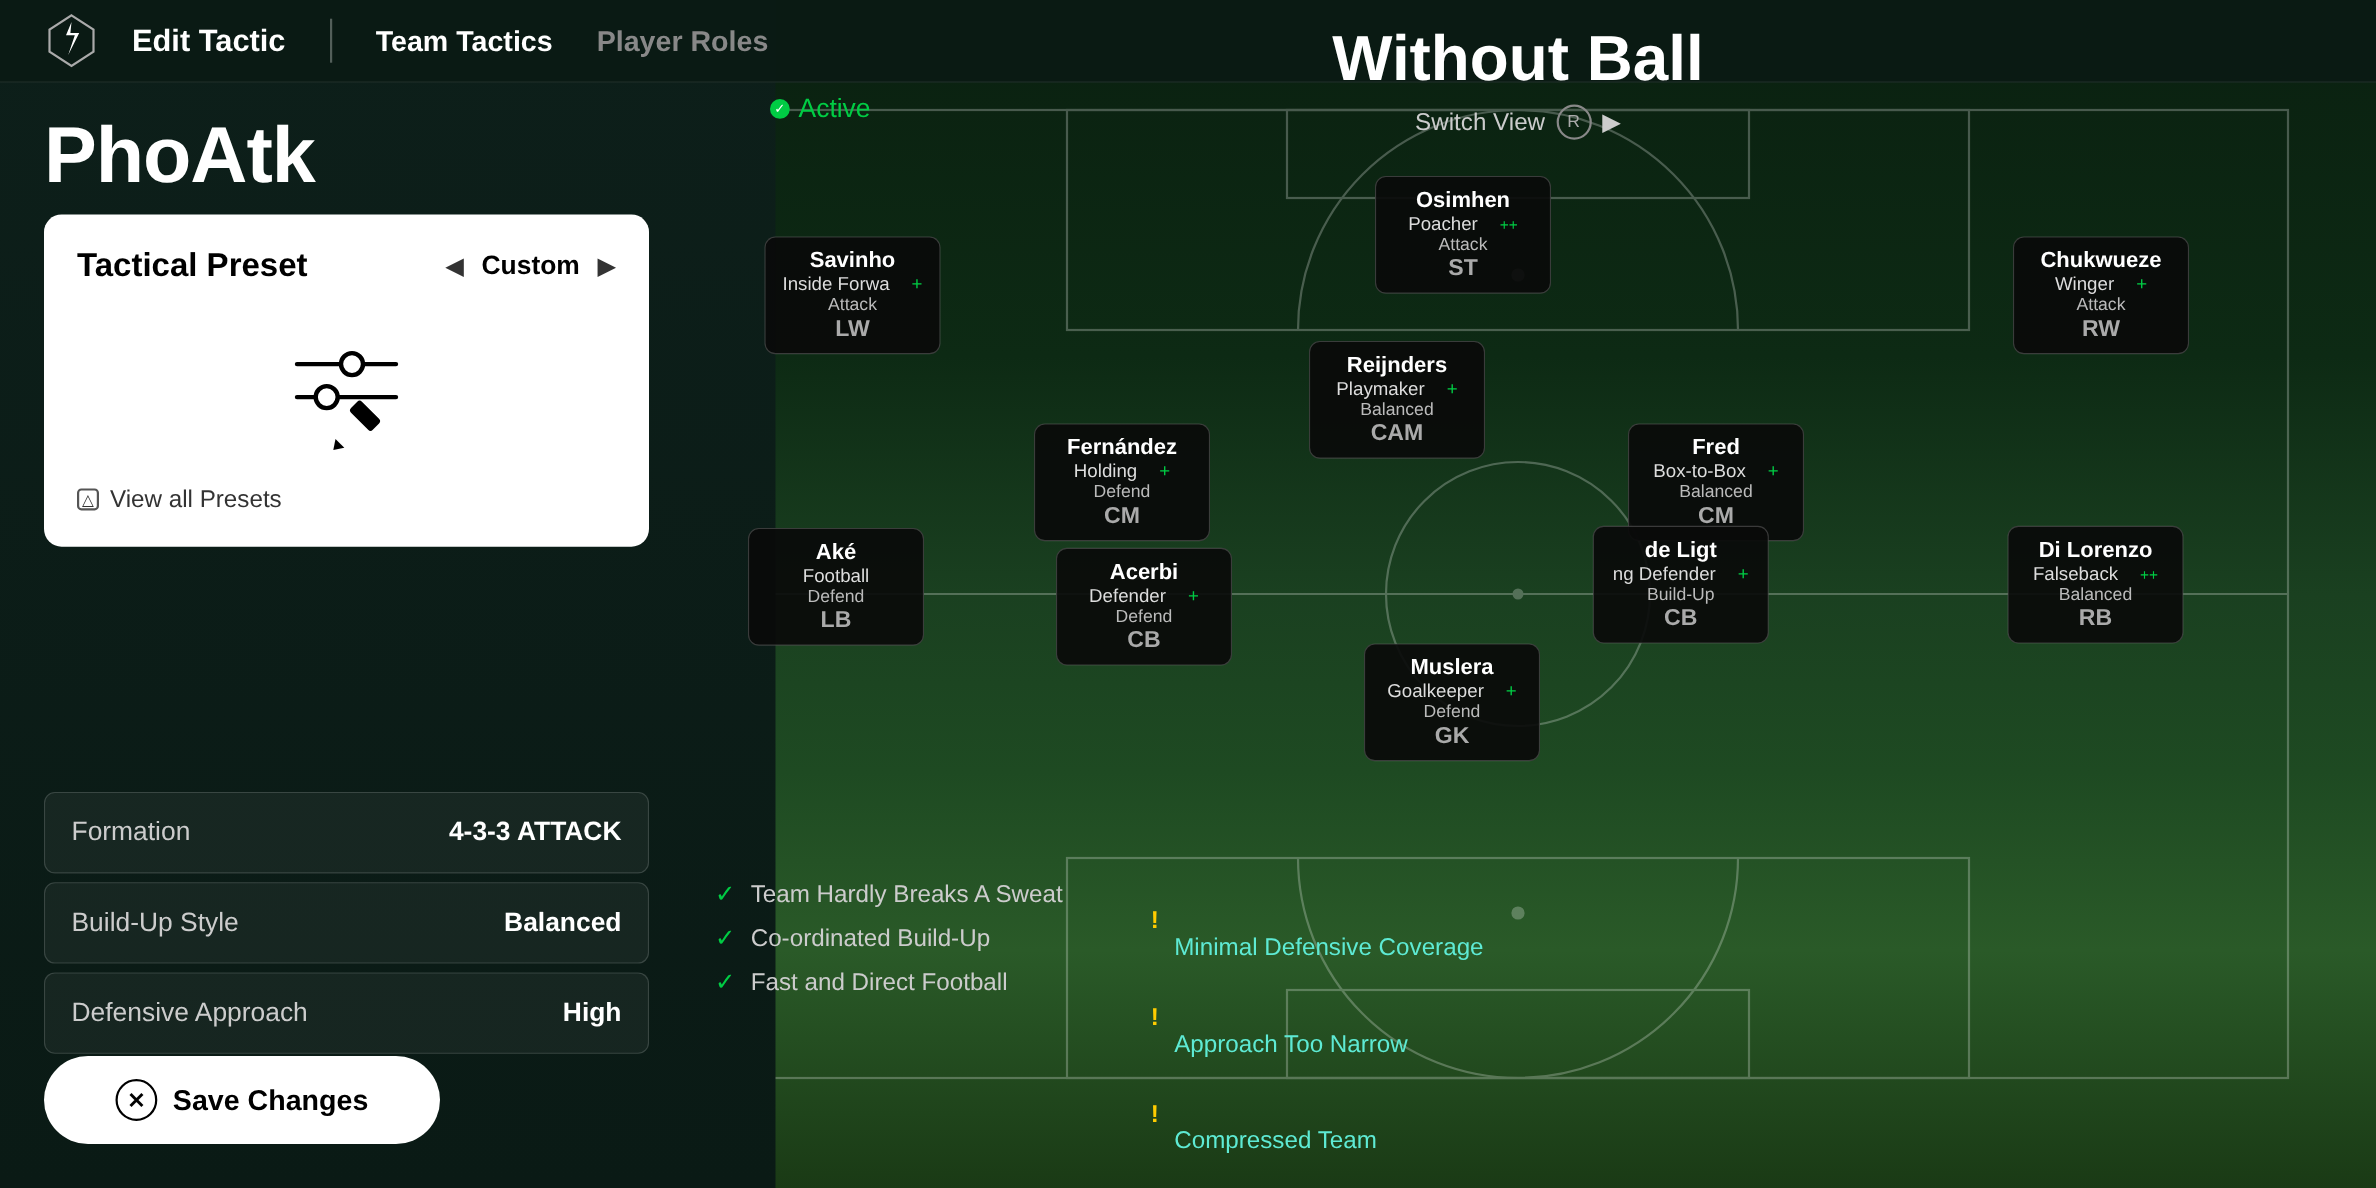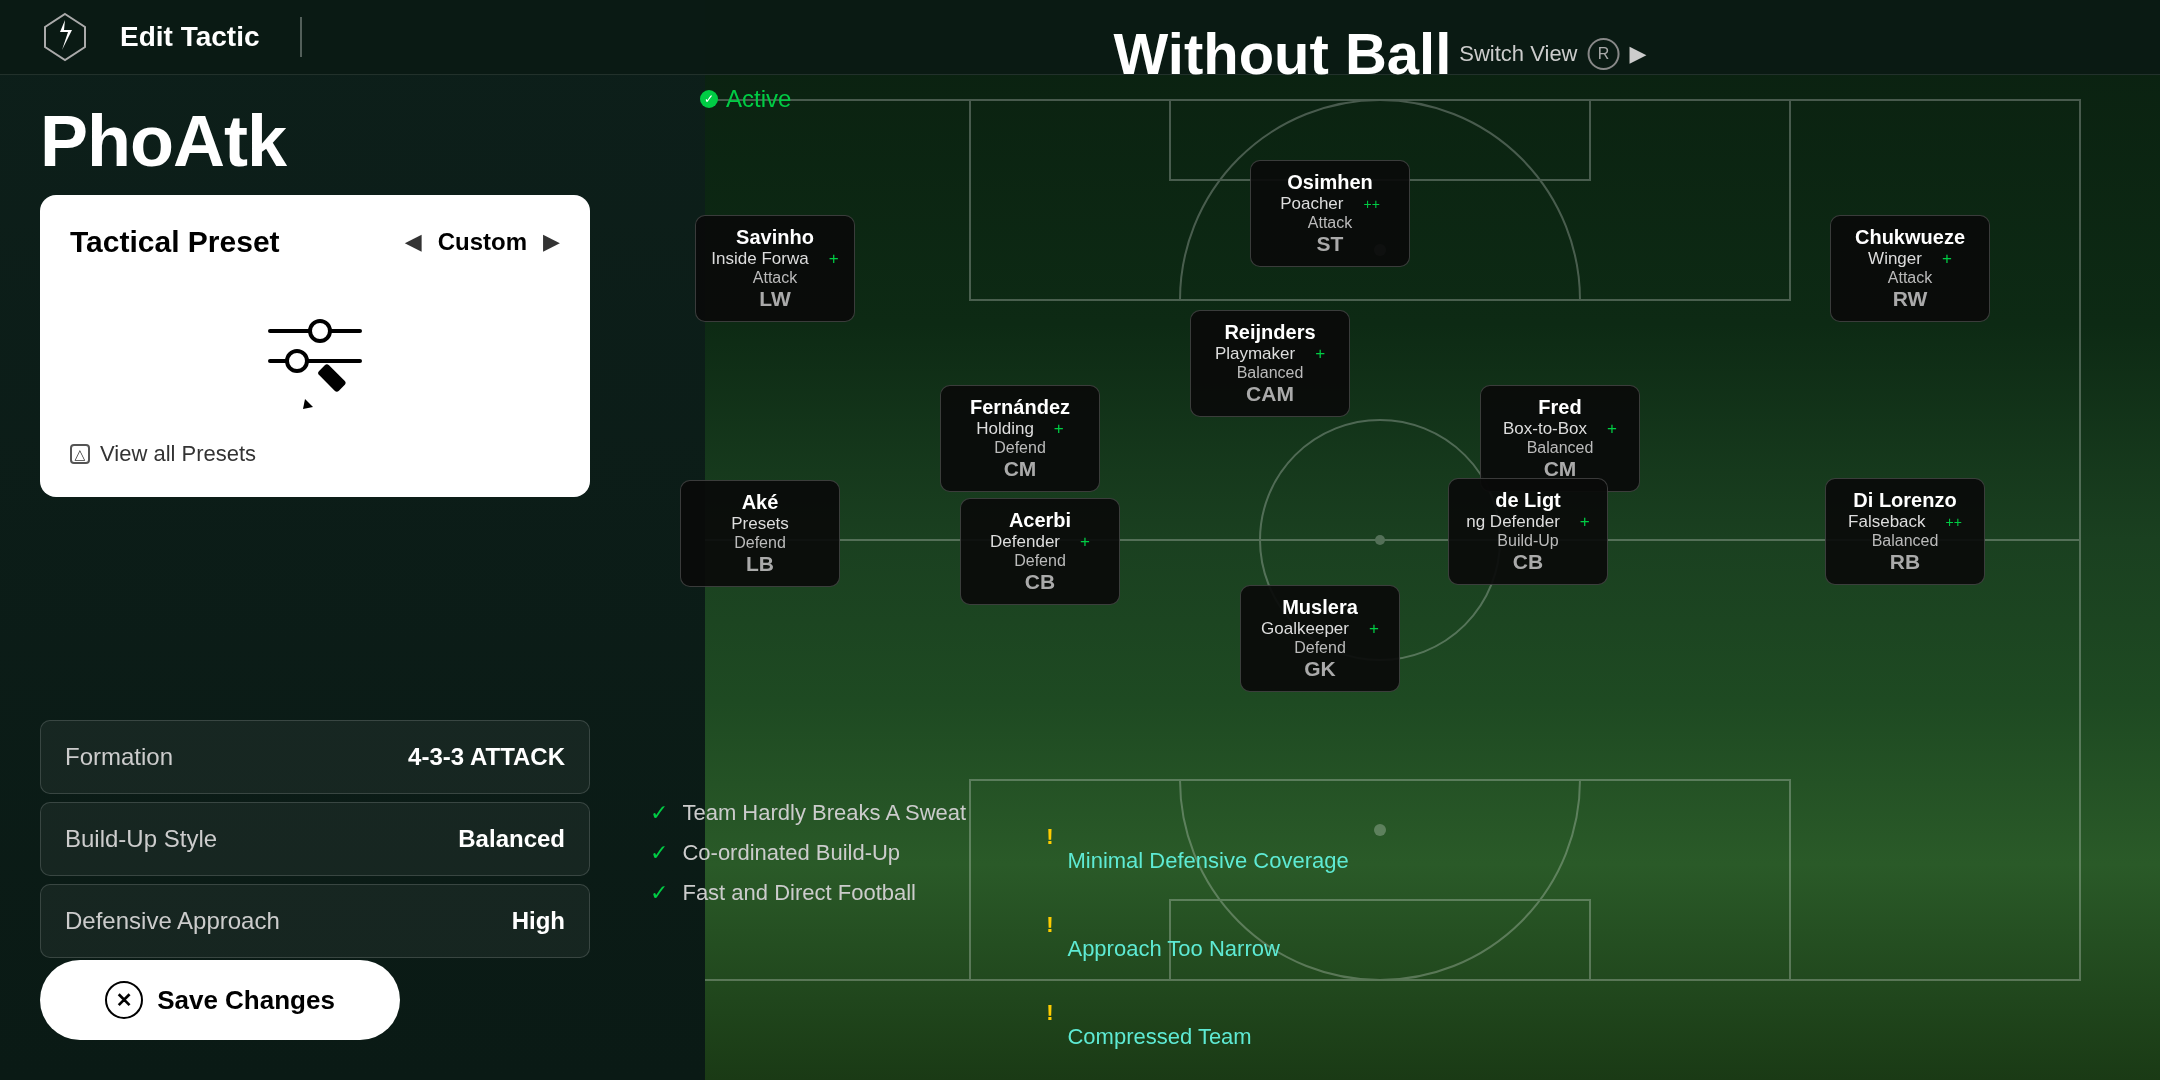--- a/index.html
+++ b/index.html
@@ -265,21 +265,21 @@
       height: 1080px;
     }
 
     
     .pitch-header {
       position: absolute;
       top: 20px;
       left: 50%;
       transform: translateX(-50%);
       display: flex;
-      flex-direction: row;
+      flex-direction: column;
       align-items: center;
       gap: 8px;
       z-index: 30;
     }
 
     .without-ball-title {
       font-size: 58px;
       font-weight: 900;
       color: #fff;
     }
@@ -440,20 +440,24 @@
 
 <div class="header">
   <div class="logo">
     <svg class="logo-icon" viewBox="0 0 50 50" fill="none">
       <polygon points="25,2 45,15 45,35 25,48 5,35 5,15" fill="none" stroke="#aaa" stroke-width="2"></polygon>
       <polygon points="25,8 20,20 28,20 22,38 32,18 24,18" fill="#fff"></polygon>
     </svg>
   </div>
   <span class="header-title">Edit Tactic</span>
   <div class="header-divider"></div>
+  <div class="header-nav">
+    <span class="nav-item active">Team Tactics</span>
+    <span class="nav-item inactive">Player Roles</span>
+  </div>
 </div>
 
 <div class="sidebar">
   <div class="tactic-name">PhoAtk</div>
 
   <div class="preset-card">
     <div class="preset-header">
       <span class="preset-title">Tactical Preset</span>
       <div class="preset-nav">
         <span class="preset-nav-arrow">◀</span>
@@ -601,21 +605,21 @@
       <span>Box-to-Box</span>
         <span class="green-plus">+</span>
     </div>
     <div class="player-style">Balanced</div>
     <div class="player-pos">CM</div>
   </div>
 
   <div class="player-card" style="top:480px; left:80px;">
     <div class="player-name">Aké</div>
     <div class="player-role">
-      <span>Presets</span>
+      <span>Football</span>
     </div>
     <div class="player-style">Defend</div>
     <div class="player-pos">LB</div>
   </div>
 
   <div class="player-card" style="top:498px; left:360px;">
     <div class="player-name">Acerbi</div>
     <div class="player-role">
       <span>Defender</span>
         <span class="green-plus">+</span>

